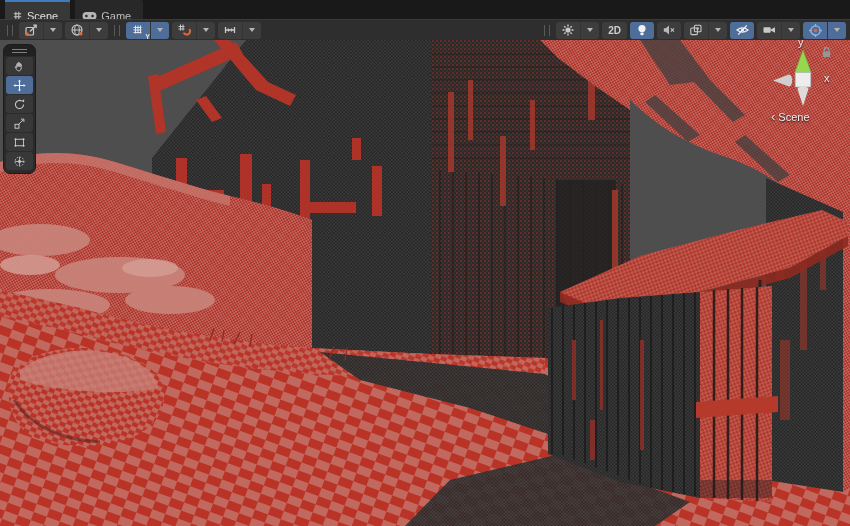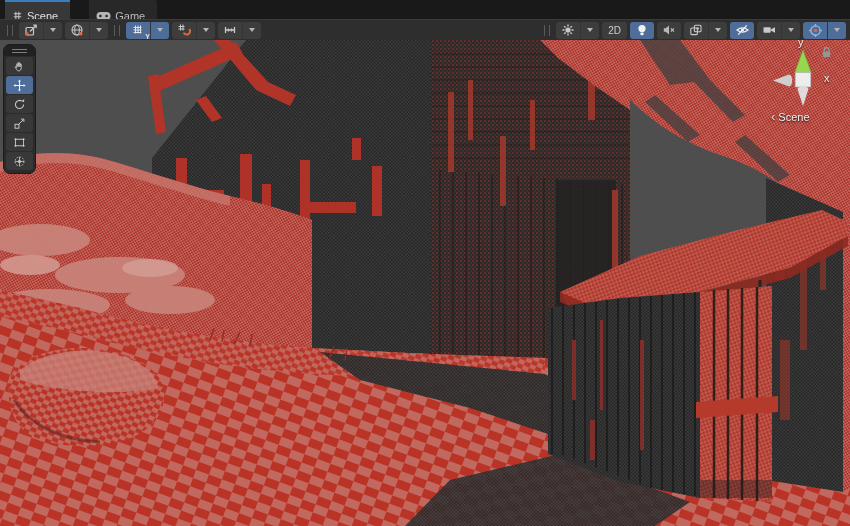--- a/index.html
+++ b/index.html
@@ -3,34 +3,34 @@
 <meta charset="utf-8">
 <style>
   html,body{margin:0;padding:0}
   body{width:850px;height:526px;overflow:hidden;position:relative;background:#4e4e4e;
        font-family:"Liberation Sans",sans-serif;color:#c8c8c8;}
   
   .tabbar{position:absolute;top:0;left:0;right:0;height:19px;background:#191919;
           display:flex;align-items:stretch;padding-left:5px;z-index:40;box-sizing:border-box}
   .tab{display:flex;align-items:center;gap:4px;padding:12px 12px 0 7px;font-size:11px;
        color:#bdbdbd;background:#282828;position:relative;cursor:default;border-radius:0 2px 0 0}
-  .tab + .tab{margin-left:19px}
+  .tab + .tab{margin-left:5px}
   .tab.active{background:#383838;color:#e0e0e0}
   .tab.active::before{content:"";position:absolute;top:0;left:0;right:0;height:2px;background:#3e7cc1}
   
   .toolbar{position:absolute;top:19px;left:0;right:0;height:21px;background:#2e2e2e;
            border-top:1px solid #3a3a3a;display:flex;align-items:center;gap:3px;
            padding:0 4px;z-index:40;box-sizing:border-box}
   .vh{width:4px;height:11px;border-left:1px solid #5a5a5a;border-right:1px solid #5a5a5a;margin:0 3px}
   .grp{display:flex;align-items:stretch;background:#3d3d3d;border-radius:3px;height:17px;overflow:hidden}
   .seg{display:flex;align-items:center;justify-content:center;padding:0 3px;min-width:18px;cursor:pointer;position:relative}
   .seg.dd{min-width:12px;border-left:1px solid #343434}
   .seg.on{background:#4e6d99}
   .caret{width:0;height:0;border-left:3.5px solid transparent;border-right:3.5px solid transparent;border-top:4px solid #b5b5b5}
-  .lbl2d{font-size:10px;font-weight:normal;color:#cecece;padding:0 3px}
+  .lbl2d{font-size:10px;font-weight:bold;color:#cecece;padding:0 3px}
   .axisY{position:absolute;right:0px;bottom:-1px;font-size:7px;font-weight:700;color:#e2e2e2}
   .spacer{flex:1}
   
   .scene-svg{position:absolute;top:40px;left:0;z-index:1;display:block}
   
   .tools{position:absolute;left:3px;top:44px;width:33px;background:#2b2b2b;border:1px solid #1b1b1b;
          border-radius:7px;z-index:20;padding-bottom:2px;box-sizing:border-box}
   .thandle{height:11px;display:flex;flex-direction:column;align-items:center;justify-content:center;
            gap:2px;background:#212121;border-radius:6px 6px 0 0;cursor:grab}
   .thandle i{display:block;width:15px;height:1px;background:#7d7d7d}

